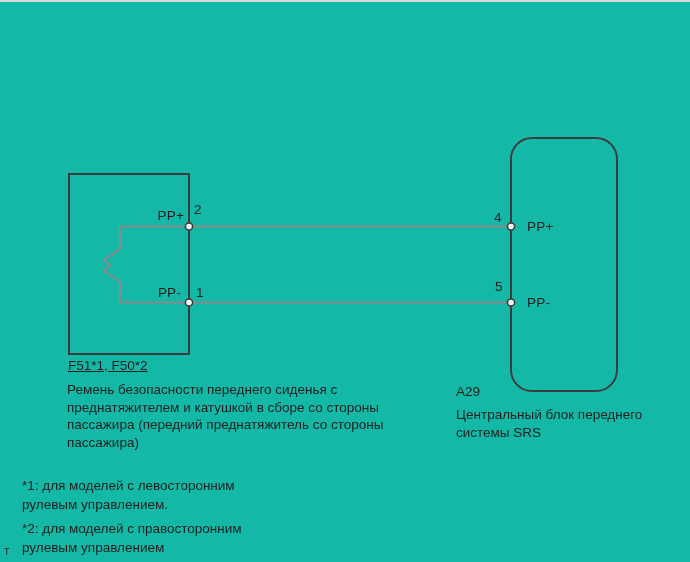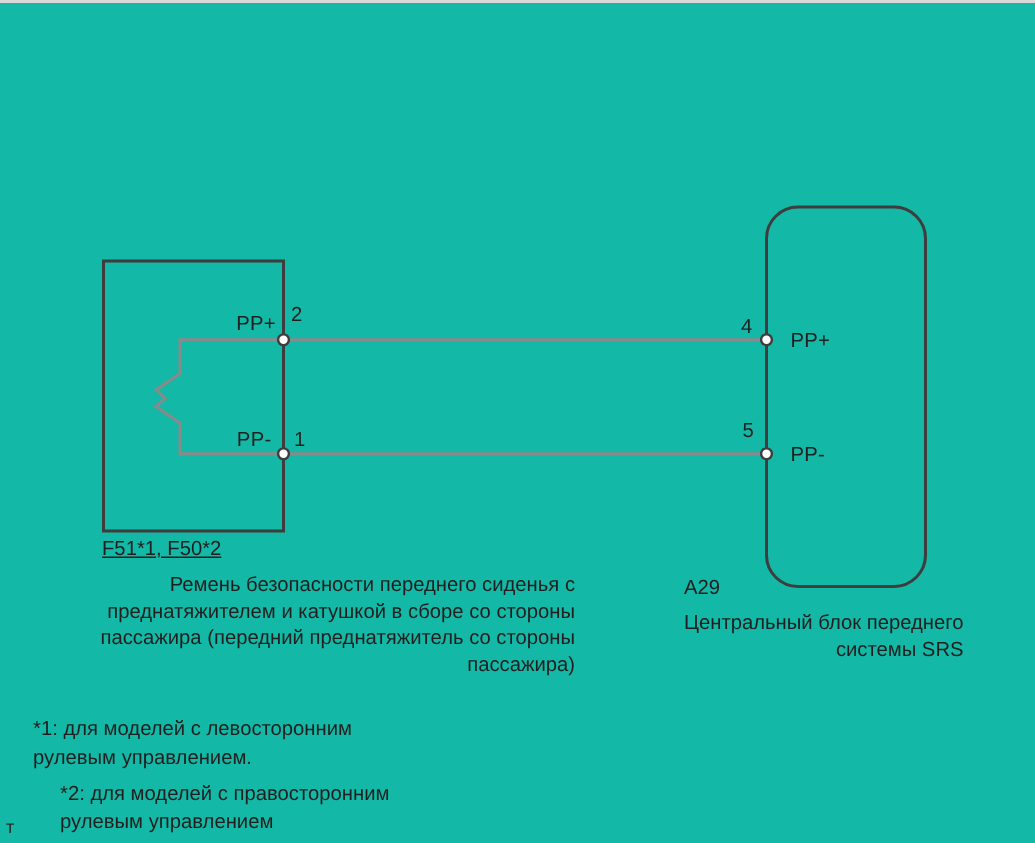--- a/index.html
+++ b/index.html
@@ -19,21 +19,21 @@
     position:absolute;
     font-size:13.5px;
     line-height:17.5px;
     color:#1f1f1f;
     white-space:pre-line;
   }
   .pin-num{font-size:13.5px;}
   .sig{font-size:13.5px;letter-spacing:0.2px;}
   .sig-left{text-align:right;}
   .code{font-size:13.5px;}
-  .desc{font-size:13.5px;text-align:right;}
+  .desc{font-size:13.5px;}
   .footnote{font-size:13.5px;line-height:19px;}
   .corner-mark{font-size:12px;color:#2a2a2a;}
 </style>
 </head>
 <body>
 
 <div class="stage">
 
   <div class="topline"></div>
 
@@ -72,18 +72,18 @@
 
   <div class="lbl desc" style="left:67px;top:381px;">Ремень безопасности переднего сиденья с
 преднатяжителем и катушкой в сборе со стороны
 пассажира (передний преднатяжитель со стороны
 пассажира)</div>
   <div class="lbl desc" style="left:456px;top:406px;">Центральный блок переднего
 системы SRS</div>
 
   <div class="lbl footnote" style="left:22px;top:476px;">*1: для моделей с левосторонним
 рулевым управлением.</div>
-  <div class="lbl footnote" style="left:40px;top:519px;">*2: для моделей с правосторонним
+  <div class="lbl footnote" style="left:22px;top:519px;">*2: для моделей с правосторонним
 рулевым управлением</div>
 
   <span class="lbl corner-mark" style="left:4px;top:543px;">т</span>
 
 </div>
 
 </body></html>

